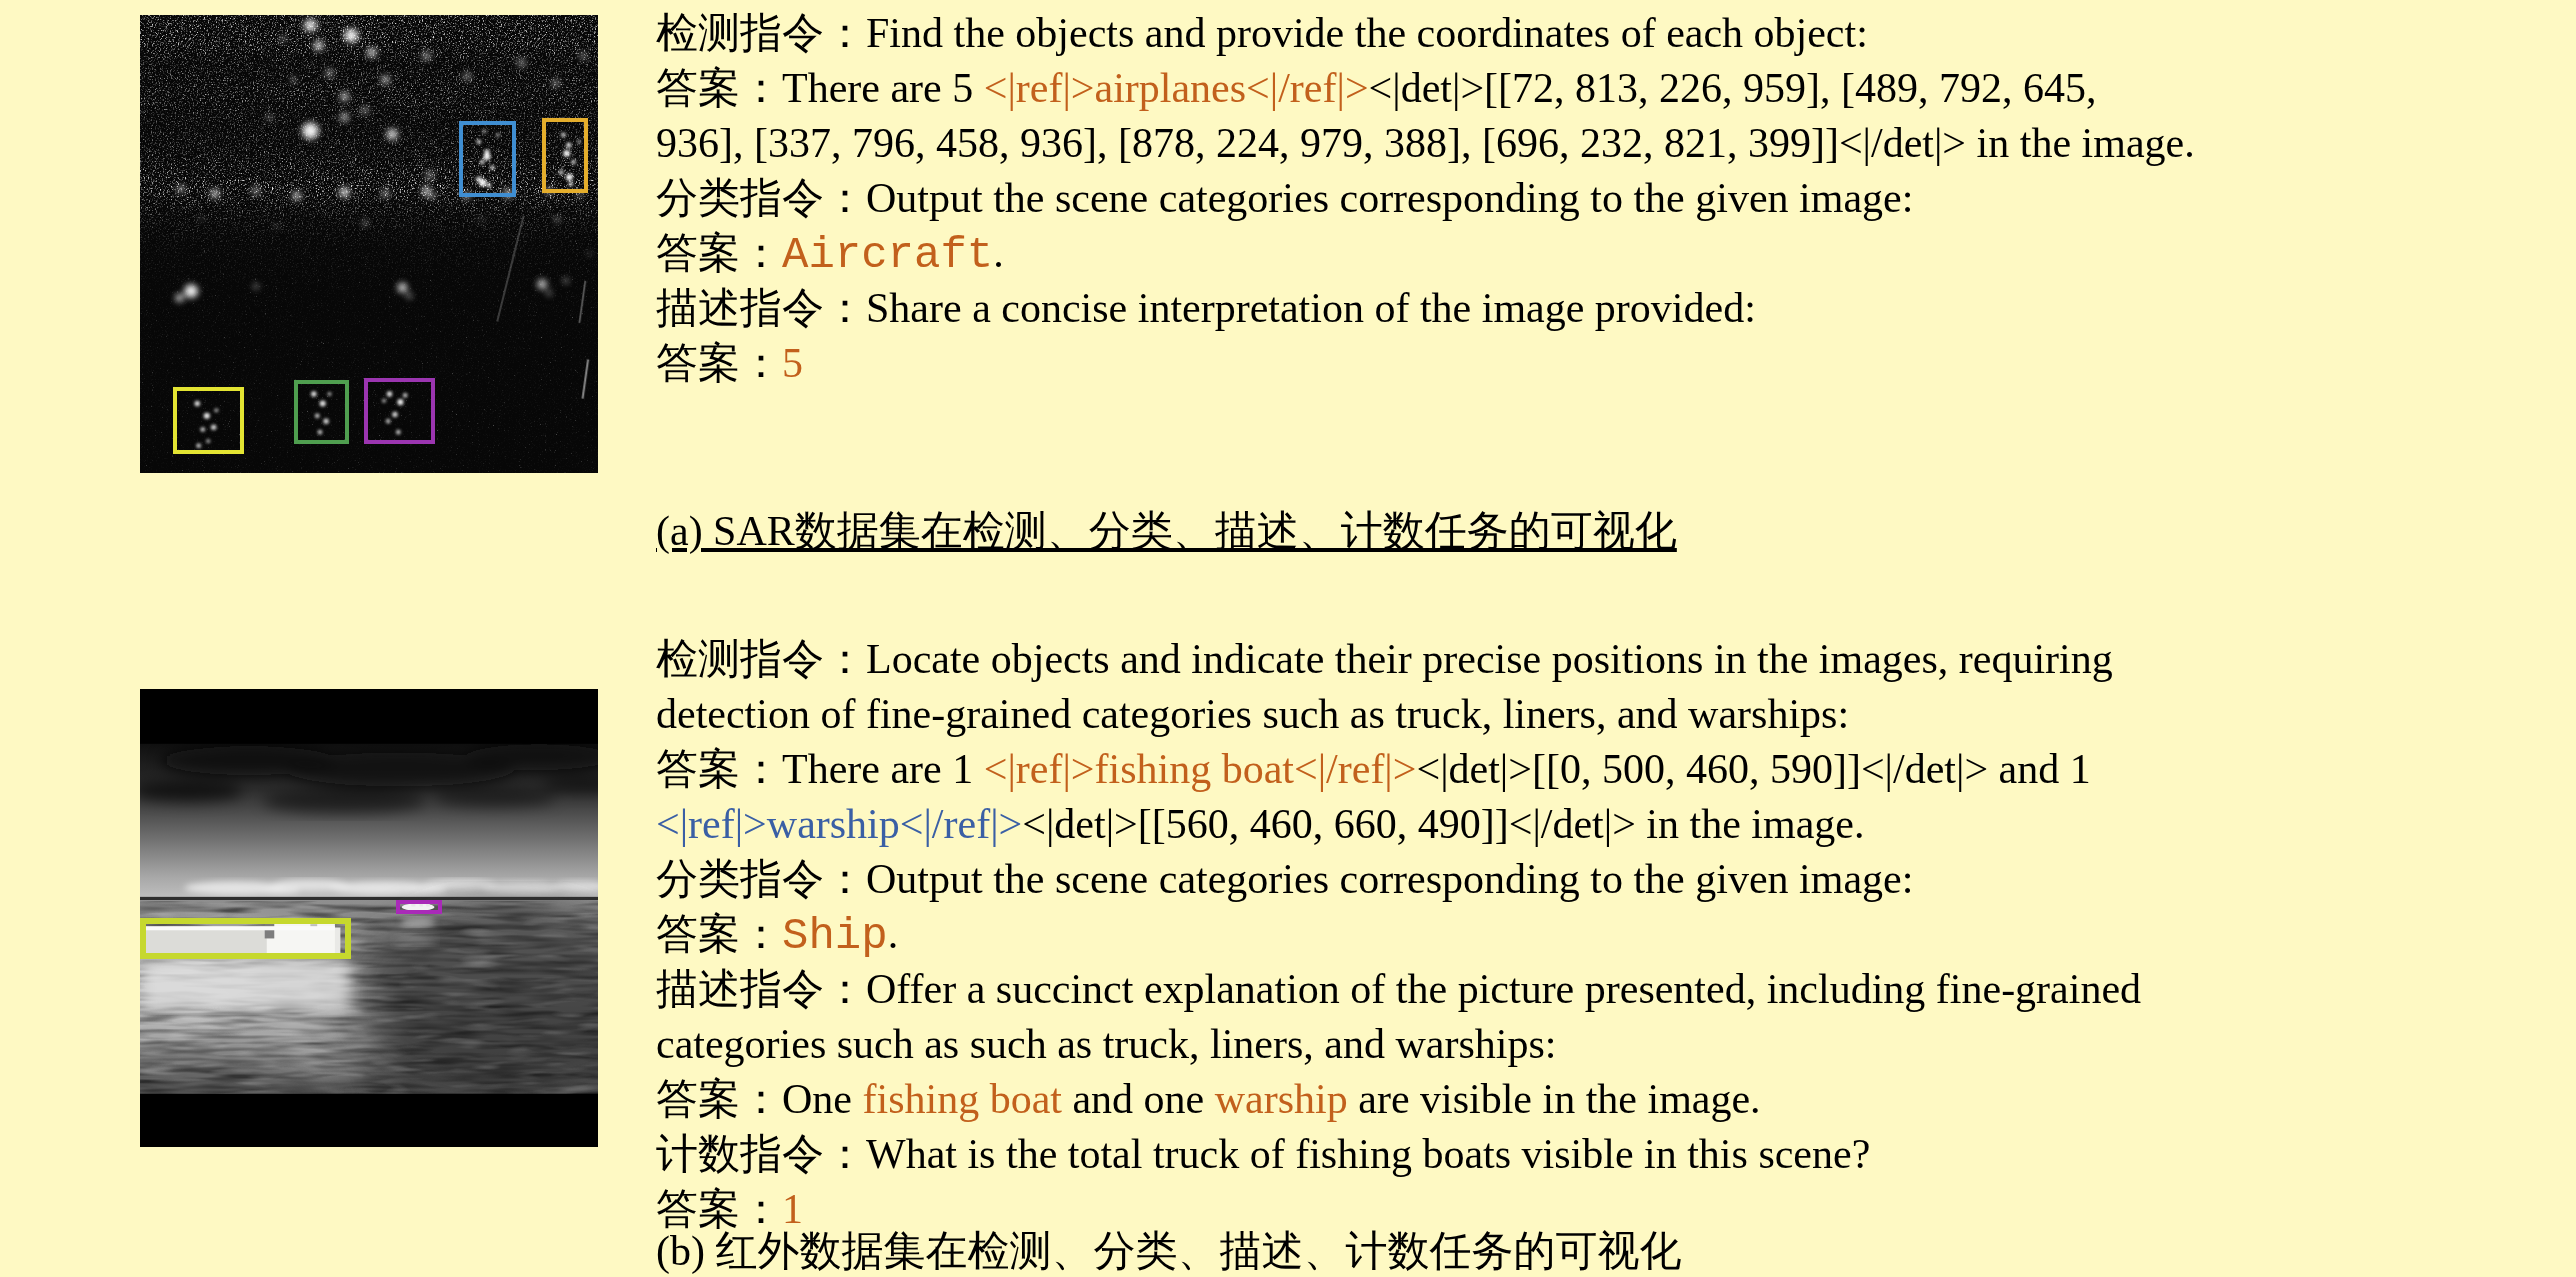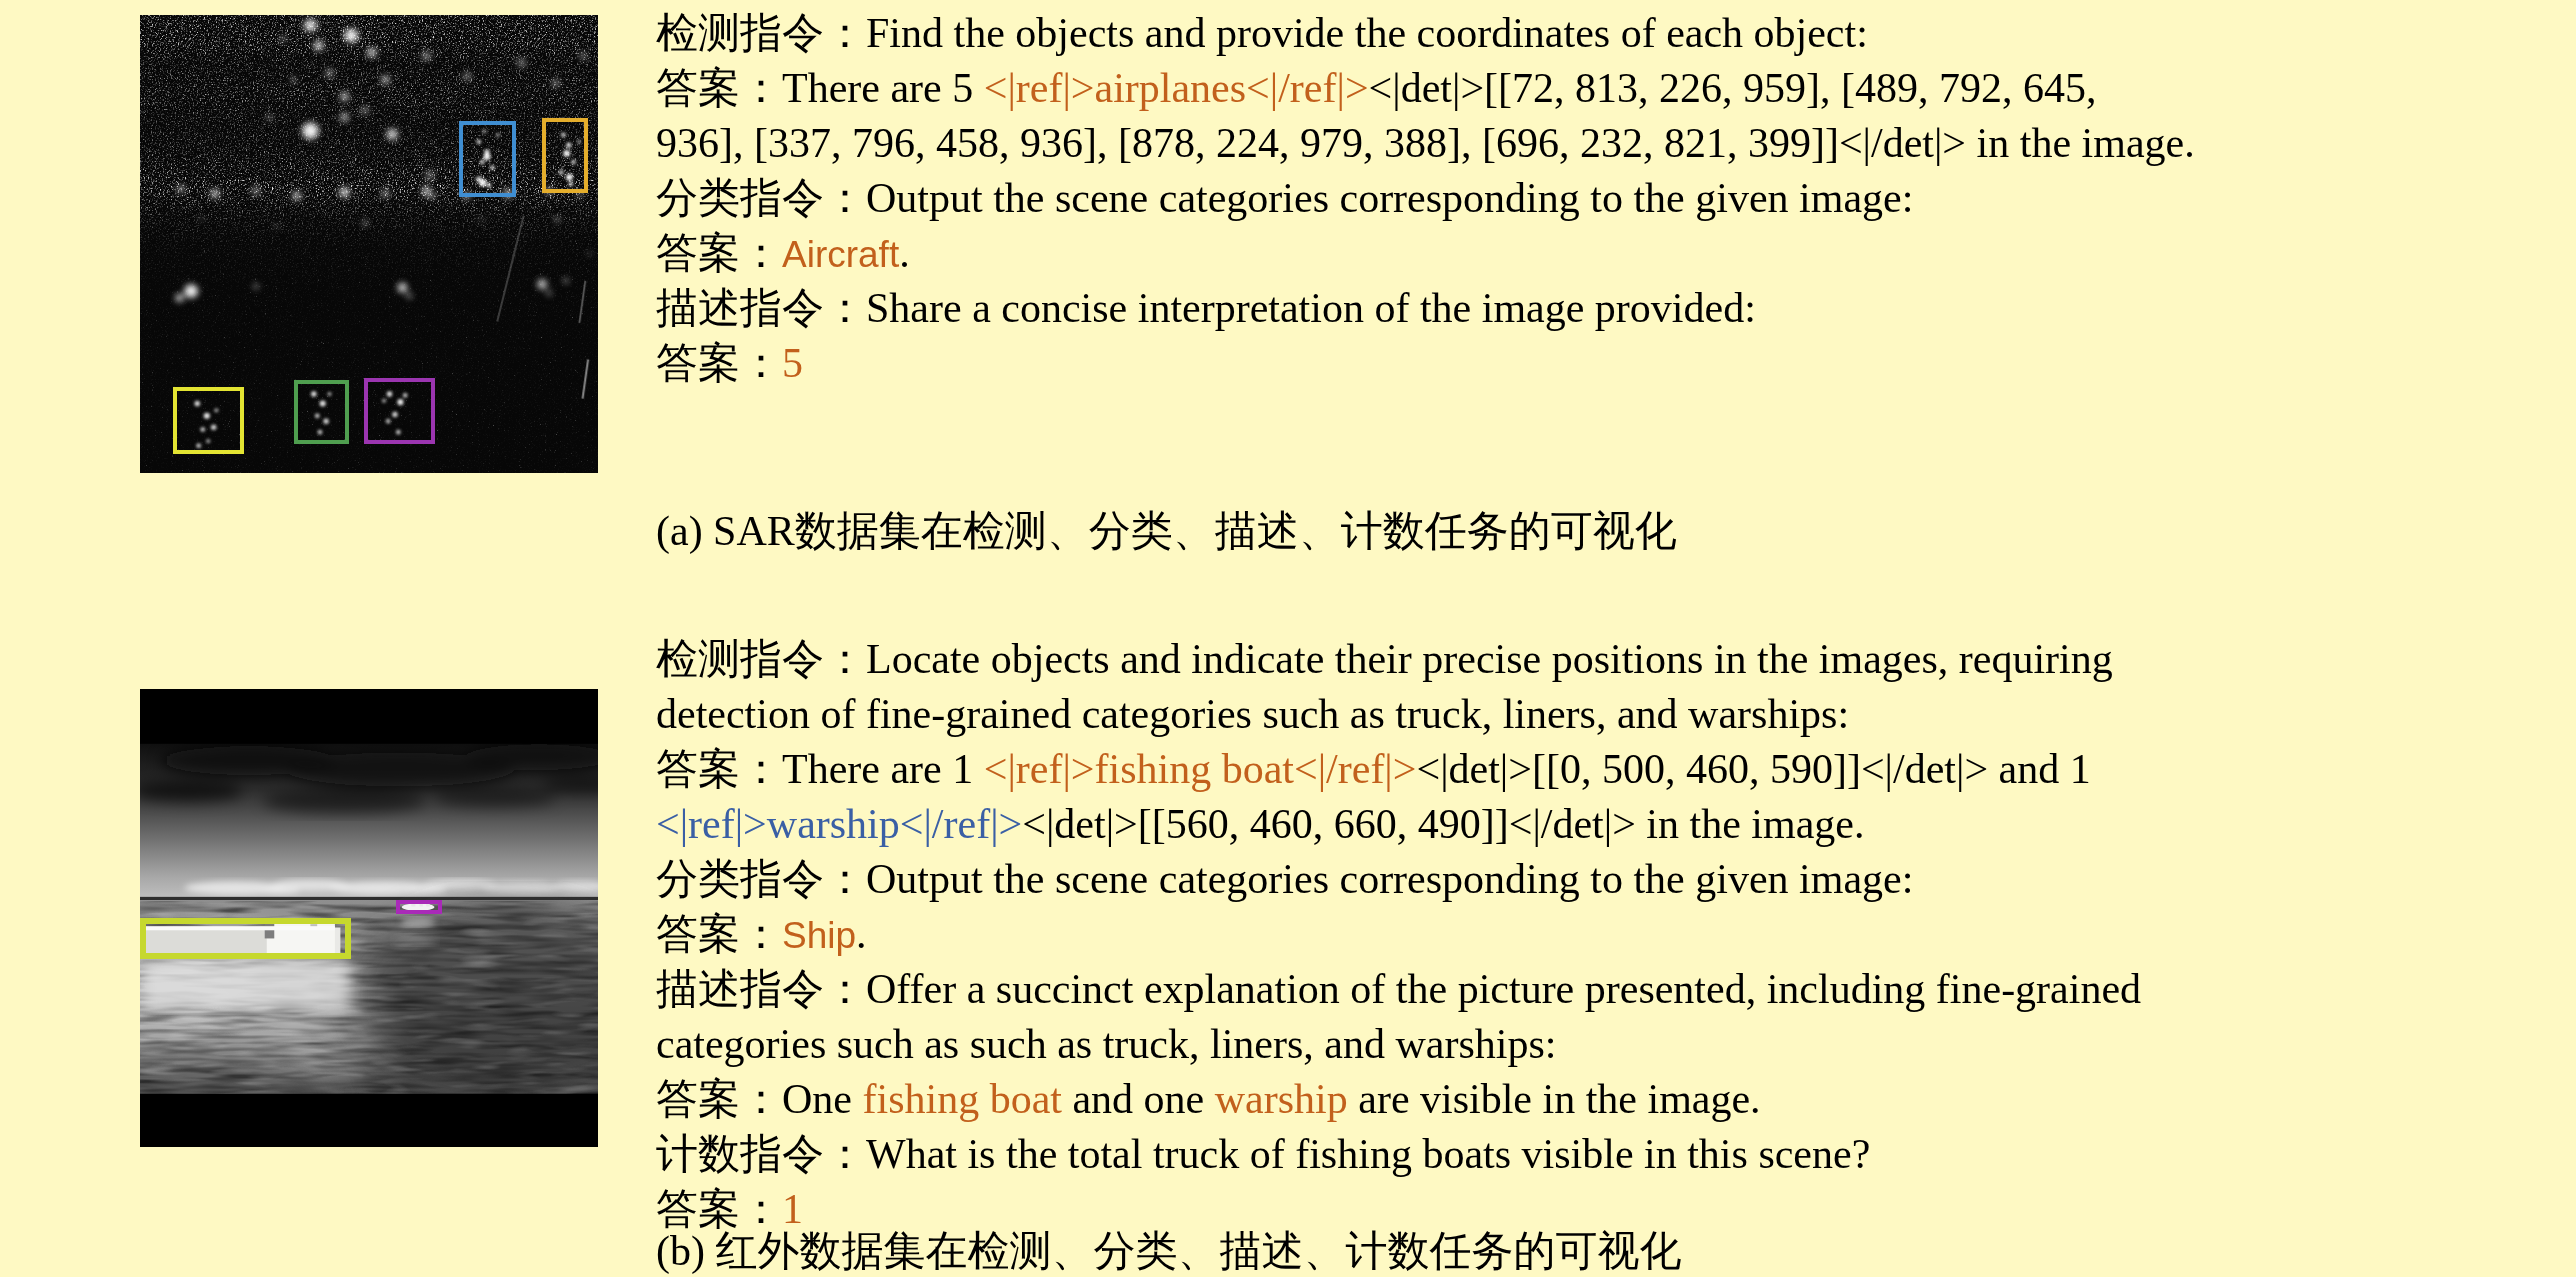--- a/index.html
+++ b/index.html
@@ -10,23 +10,23 @@
   #ir-wrap{left:140px;top:689px;}
   .img-wrap svg{position:absolute;left:0;top:0;display:block;}
   .bbox{position:absolute;border-style:solid;box-sizing:border-box;}
   .text-block{position:absolute;left:656px;}
   #text-a{top:5.5px;}
   #text-b{top:632px;}
   .line{height:55px;line-height:55px;font-size:42px;white-space:pre;}
   .seg-k{color:#000000;}
   .seg-o{color:#c2601c;}
   .seg-b{color:#3a5fa5;}
-  .seg-m{color:#c2601c;font-family:Liberation Sans, sans-serif;font-size:37px;}
+  .seg-m{color:#c2601c;font-family:Liberation Mono, monospace;font-size:44px;}
   .caption{position:absolute;left:656px;height:55px;line-height:55px;font-size:42px;white-space:pre;}
-  #caption-a{top:504px;}
+  #caption-a{top:504px;text-decoration:underline;}
   #caption-b{top:1224px;}
 </style>
 </head>
 <body>
 
 <div class="page">
 
   <div class="img-wrap" id="sar-wrap">
     <svg width="458" height="458" viewBox="0 0 672 672">
       <defs>

